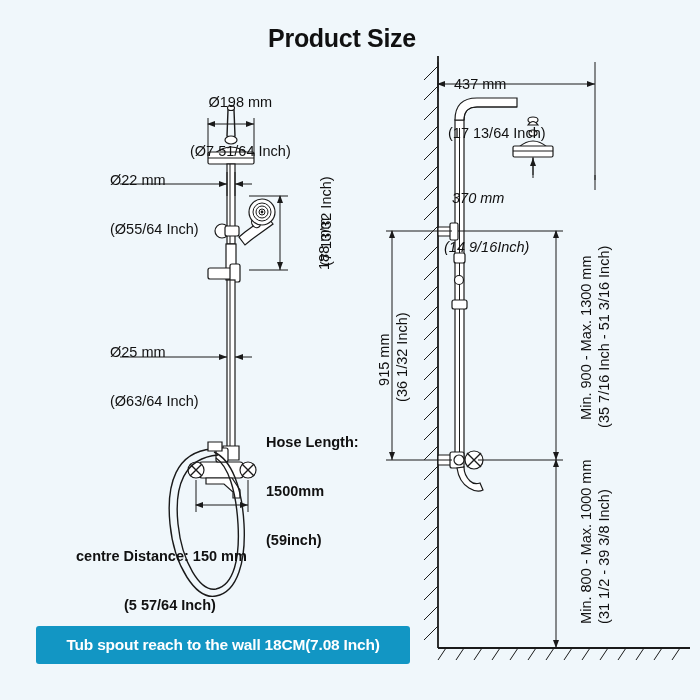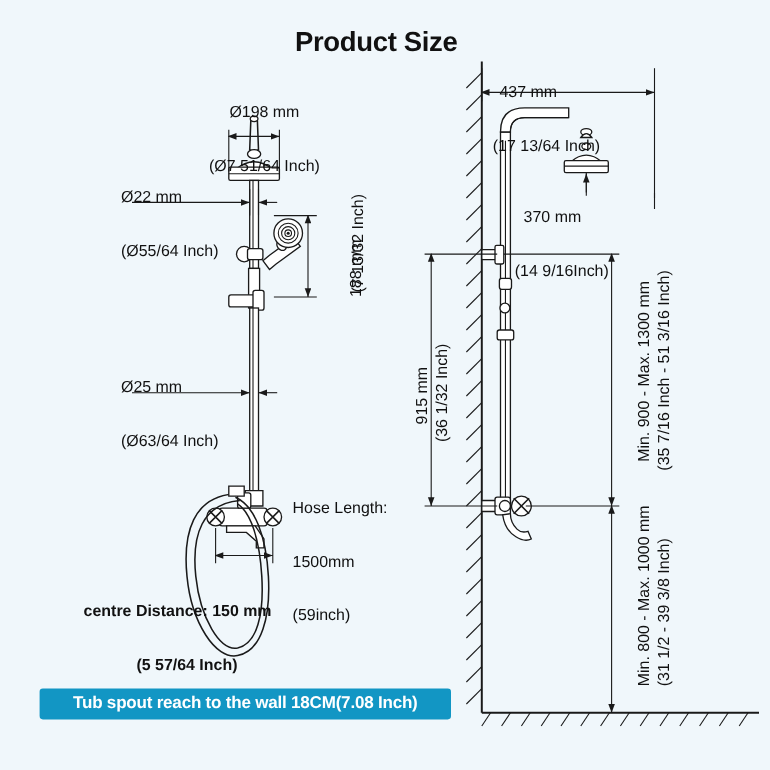--- a/index.html
+++ b/index.html
@@ -23,21 +23,21 @@
     line-height:1.12;
     white-space:pre;
   }
   .lbl.rot{
     transform-origin:0 0;
     transform:rotate(-90deg);
   }
   .banner{
     position:absolute;
     left:36px;top:626px;
-    width:374px;height:28px;
+    width:374px;height:38px;
     background:#1296c4;
     border-radius:3px;
     display:flex;align-items:center;justify-content:center;
   }
   .banner span{
     color:#ffffff;font-size:15.5px;font-weight:bold;
     letter-spacing:-0.2px;
   }
   svg{position:absolute;left:0;top:0;}
   .ln{stroke:#1a1a1a;fill:none;}
@@ -266,37 +266,37 @@
   </div>
   <div class="lbl rot" style="left:302px;top:282px;">
     <span>(7 13/32 Inch)</span>
   </div>
 
   <div class="lbl" style="left:110px;top:312px;">
     <div>Ø25 mm</div>
     <div>(Ø63/64 Inch)</div>
   </div>
 
-  <div class="lbl" style="left:266px;top:422px;font-weight:normal;">
+  <div class="lbl" style="left:266px;top:402px;font-weight:bold;">
     <div>Hose Length:</div>
     <div>1500mm</div>
     <div>(59inch)</div>
   </div>
 
   <div class="lbl" style="left:76px;top:516px;font-weight:bold;">
     <div>centre Distance: 150 mm</div>
     <div style="margin-left:48px;">(5 57/64 Inch)</div>
   </div>
 
   <div class="lbl" style="left:448px;top:44px;">
     <div style="margin-left:6px;">437 mm</div>
     <div>(17 13/64 Inch)</div>
   </div>
 
-  <div class="lbl" style="left:468px;top:158px;">
+  <div class="lbl" style="left:444px;top:158px;font-style:italic;">
     <div style="margin-left:8px;">370 mm</div>
     <div>(14 9/16Inch)</div>
   </div>
 
   <div class="lbl rot" style="left:360px;top:402px;">
     <span>915 mm</span>
   </div>
   <div class="lbl rot" style="left:378px;top:418px;">
     <span>(36 1/32 Inch)</span>
   </div>

